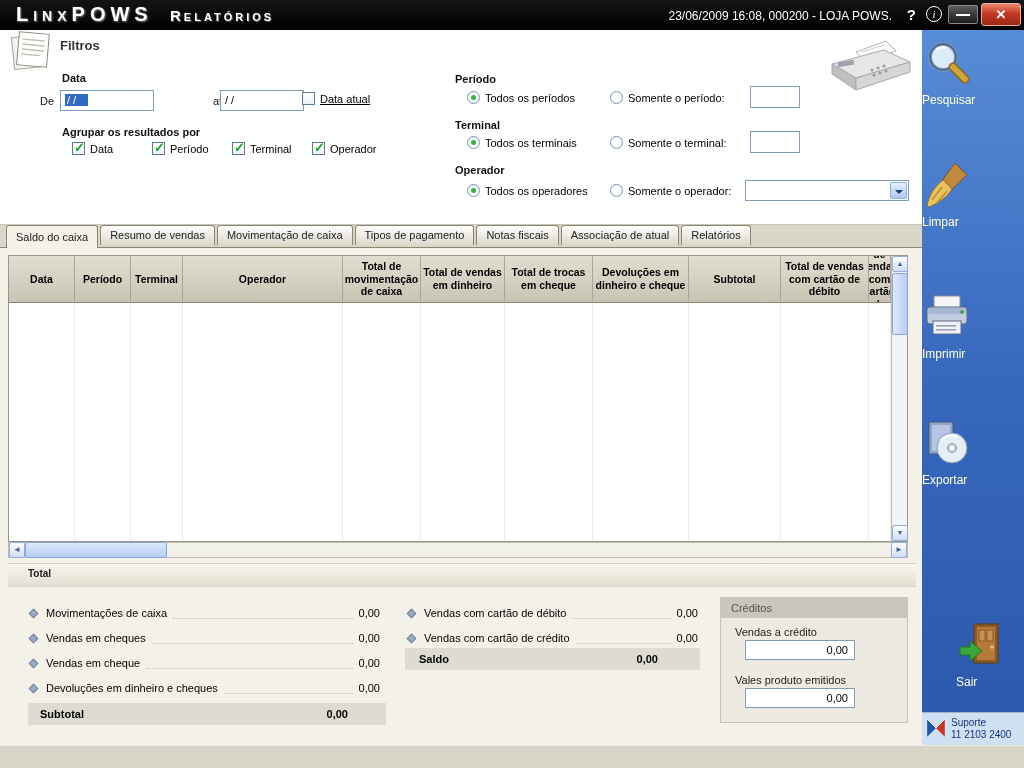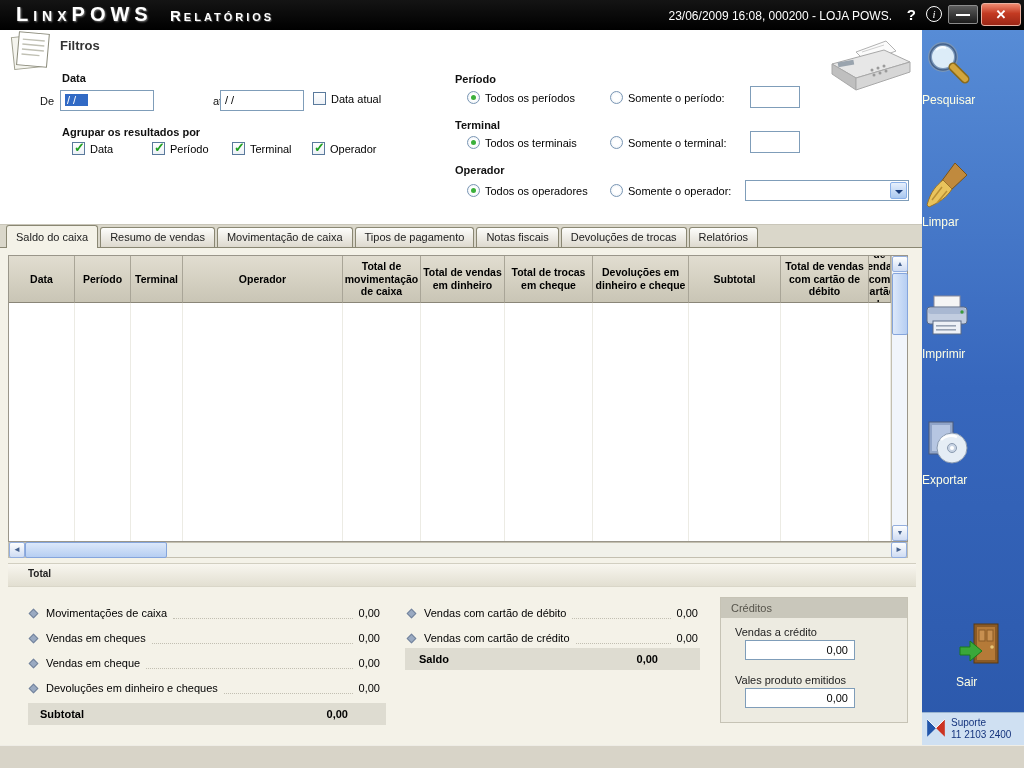--- a/index.html
+++ b/index.html
@@ -31,21 +31,21 @@
   .chk, .rad { position:absolute; display:flex; align-items:center; gap:5px; cursor:pointer; }
   .checkbox { width:13px; height:13px; border:1px solid #5a7a9c; background:linear-gradient(#fff,#edf1f6); display:inline-block; position:relative; flex:none; }
   .checkbox .mark { position:absolute; left:1px; top:-3px; color:#21a121; font-size:13px; font-weight:bold; }
   .radio { width:13px; height:13px; border:1px solid #7a96b4; border-radius:50%; background:radial-gradient(#ffffff 40%,#e4ecf3); display:inline-block; position:relative; flex:none; }
   .radio.on::after { content:""; position:absolute; left:3px; top:3px; width:5px; height:5px; border-radius:50%; background:#3cb03c; }
   .dd { position:absolute; left:745px; top:150px; width:164px; height:21px; border:1px solid #7f9db9; background:#fff; cursor:pointer; }
   .dd-btn { position:absolute; right:1px; top:1px; bottom:1px; width:17px; background:linear-gradient(#e7f0fc,#aac8f0); border:1px solid #8ab0e8; border-radius:2px; }
   .dd-btn::after { content:""; position:absolute; left:4px; top:7px; border:4px solid transparent; border-top-color:#1a3c7a; }
 
   
-  .tabstrip { position:absolute; left:0; top:224px; width:922px; height:23px; background:#dad7ca; border-top:1px solid #c9c6b9; display:flex; align-items:flex-end; padding-left:6px; gap:2px; }
+  .tabstrip { position:absolute; left:0; top:224px; width:922px; height:23px; background:#dad7ca; border-top:1px solid #c9c6b9; display:flex; padding-left:6px; gap:2px; }
   .tab { height:20px; padding:3px 9px 0 9px; background:linear-gradient(#fdfdfb,#ddd9ce); border:1px solid #8a8773; border-bottom:none; border-radius:3px 3px 0 0; font-size:11px; color:#222; cursor:pointer; white-space:nowrap; }
   .tab.active { height:23px; background:#f4f2e8; margin-bottom:-1px; padding-top:5px; z-index:2; }
 
   
   .tabpanel { position:absolute; left:0; top:247px; width:922px; height:498px; background:#f4f2e8; border-top:1px solid #8a8773; }
 
   
   .table-wrap { position:absolute; left:8px; top:255px; width:900px; height:287px; border:1px solid #9a968a; background:#fff; }
   .thead { position:absolute; left:0; top:0; width:882px; height:47px; display:flex; }
   .th { background:linear-gradient(#e1ddd0,#c9c5b5); border-right:1px solid #a9a597; border-bottom:1px solid #8a8678; display:flex; align-items:center; justify-content:center; text-align:center; font-weight:bold; font-size:10.5px; line-height:1.2; padding:1px 2px; overflow:hidden; cursor:pointer; }
@@ -146,21 +146,21 @@
 
     <span class="grp-label" style="left:62px;top:42px;">Data</span>
     <span class="plain-label" style="left:40px;top:65px;">De</span>
     <div class="textbox" style="left:60px;top:60px;width:94px;height:21px;">
       <span class="sel">/ /</span>
     </div>
     <span class="plain-label" style="left:197px;top:65px;margin-left:16px;">até</span>
     <div class="textbox" style="left:220px;top:60px;width:84px;height:21px;">
       <span>/ /</span>
     </div>
-    <div class="chk" style="left:313px;top:62px;">
+    <div class="chk" style="left:302px;top:62px;text-decoration:underline;">
       <span class="checkbox"></span>
       <span>Data atual</span>
     </div>
 
     <span class="grp-label" style="left:62px;top:96px;">Agrupar os resultados por</span>
     <div class="chk" style="left:72px;top:112px;">
       <span class="checkbox">
           <span class="mark">✓</span>
         </span>
       <span>Data</span>
@@ -220,21 +220,21 @@
       <span class="dd-btn"></span>
     </div>
   </div>
 
   <div class="tabstrip">
     <div class="tab active">Saldo do caixa</div>
     <div class="tab">Resumo de vendas</div>
     <div class="tab">Movimentação de caixa</div>
     <div class="tab">Tipos de pagamento</div>
     <div class="tab">Notas fiscais</div>
-    <div class="tab">Devoluções de trocas</div>
+    <div class="tab">Associação de atual</div>
     <div class="tab">Relatórios</div>
   </div>
 
   <div class="tabpanel"></div>
 
   <div class="table-wrap">
     <div class="thead">
       <div class="th c0">Data</div>
       <div class="th c1">Período</div>
       <div class="th c2">Terminal</div>

